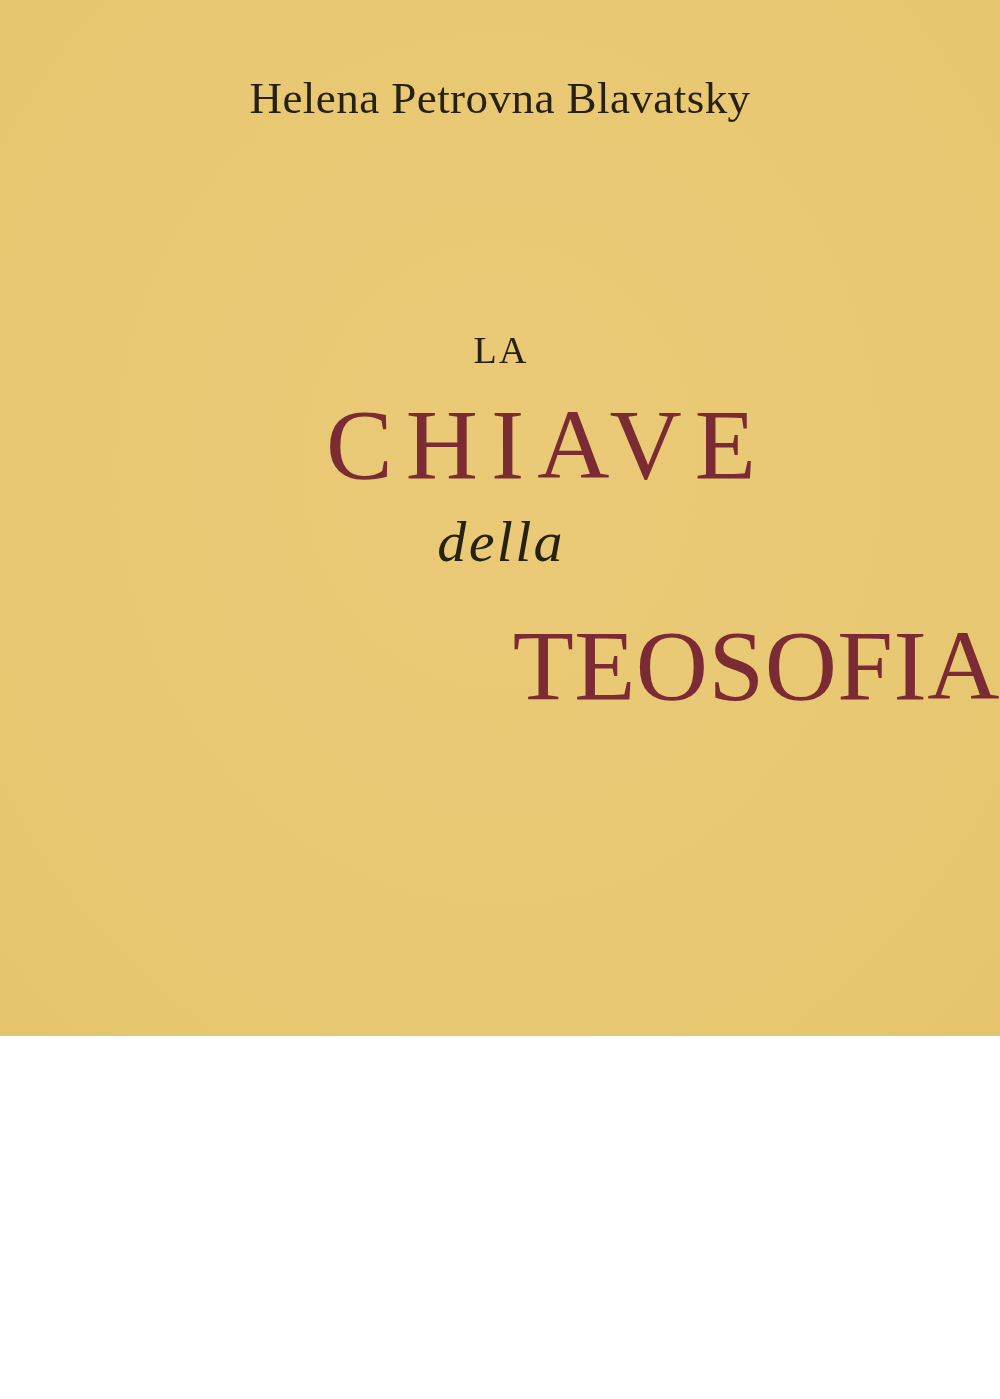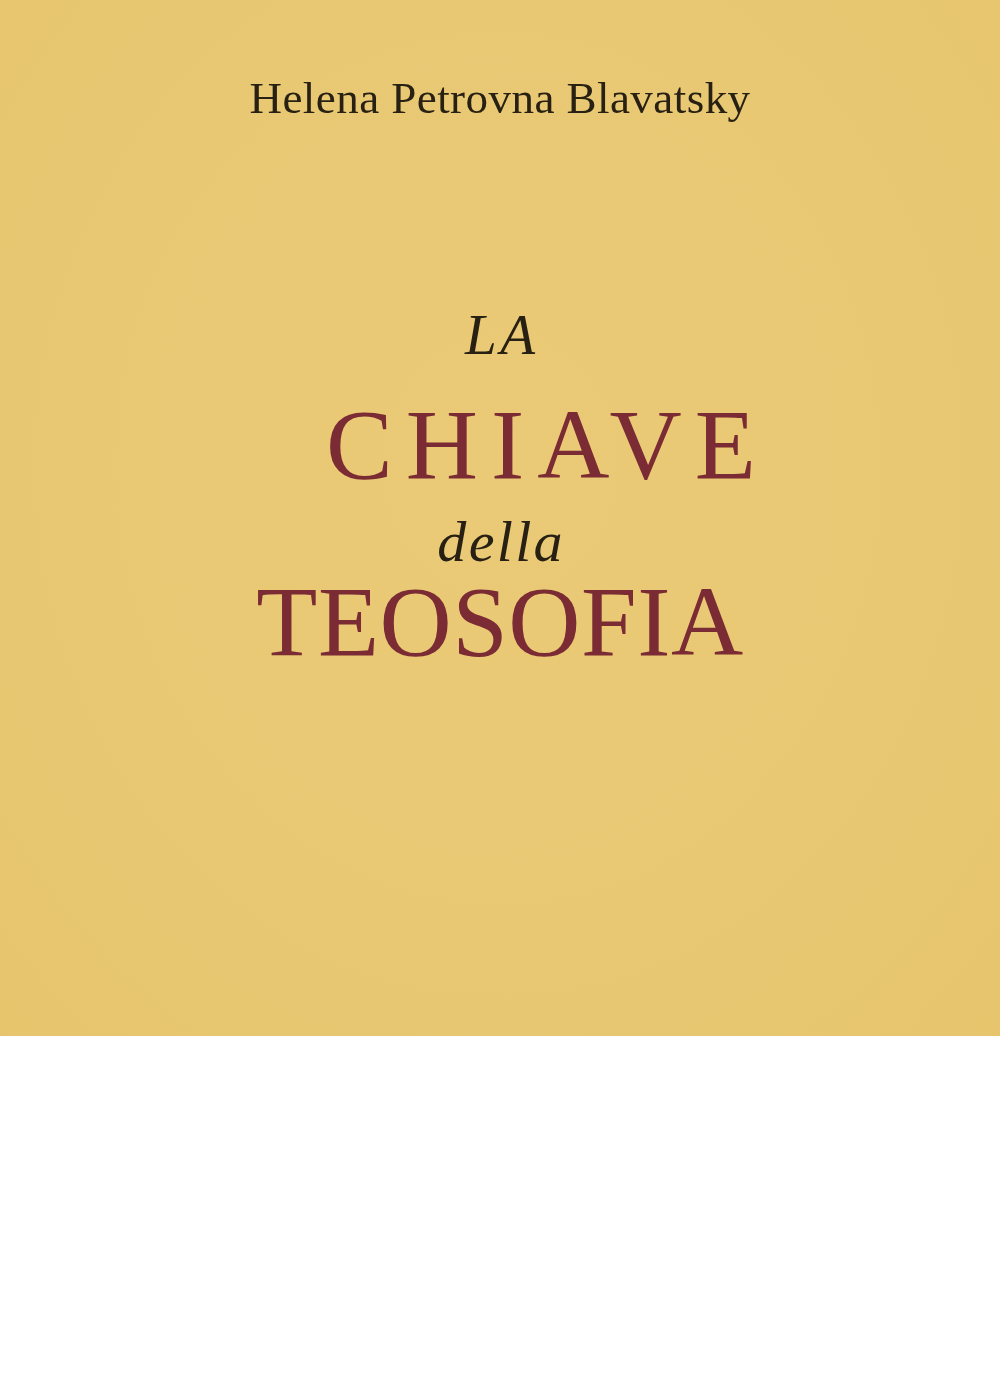--- a/index.html
+++ b/index.html
@@ -25,23 +25,22 @@
     text-align: center;
     white-space: nowrap;
   }
   .author {
     top: 72px;
     font-size: 45px;
     color: var(--ink);
     letter-spacing: 0.01em;
   }
   .title-article {
-    top: 302px;
-    font-size: 57px;
-    font-style: italic;
+    top: 328px;
+    font-size: 38px;
     color: var(--ink);
     letter-spacing: 0.06em;
     text-indent: 0.06em;
   }
   .title-main {
     top: 387px;
     font-size: 100px;
     color: var(--maroon);
     letter-spacing: 0.13em;
     text-indent: 0.13em;
@@ -49,24 +48,25 @@
   }
   .title-connector {
     top: 508px;
     font-size: 58px;
     font-style: italic;
     color: var(--ink);
     letter-spacing: 0.04em;
     text-indent: 0.04em;
   }
   .title-subject {
-    top: 564px;
+    top: 608px;
     font-size: 100px;
     color: var(--maroon);
     letter-spacing: 0.005em;
+    text-align: right;
   }
   .description {
     position: absolute;
     top: 958px;
     left: 130px;
     width: 740px;
     font-size: 32.5px;
     line-height: 39px;
     color: var(--ink);
   }

